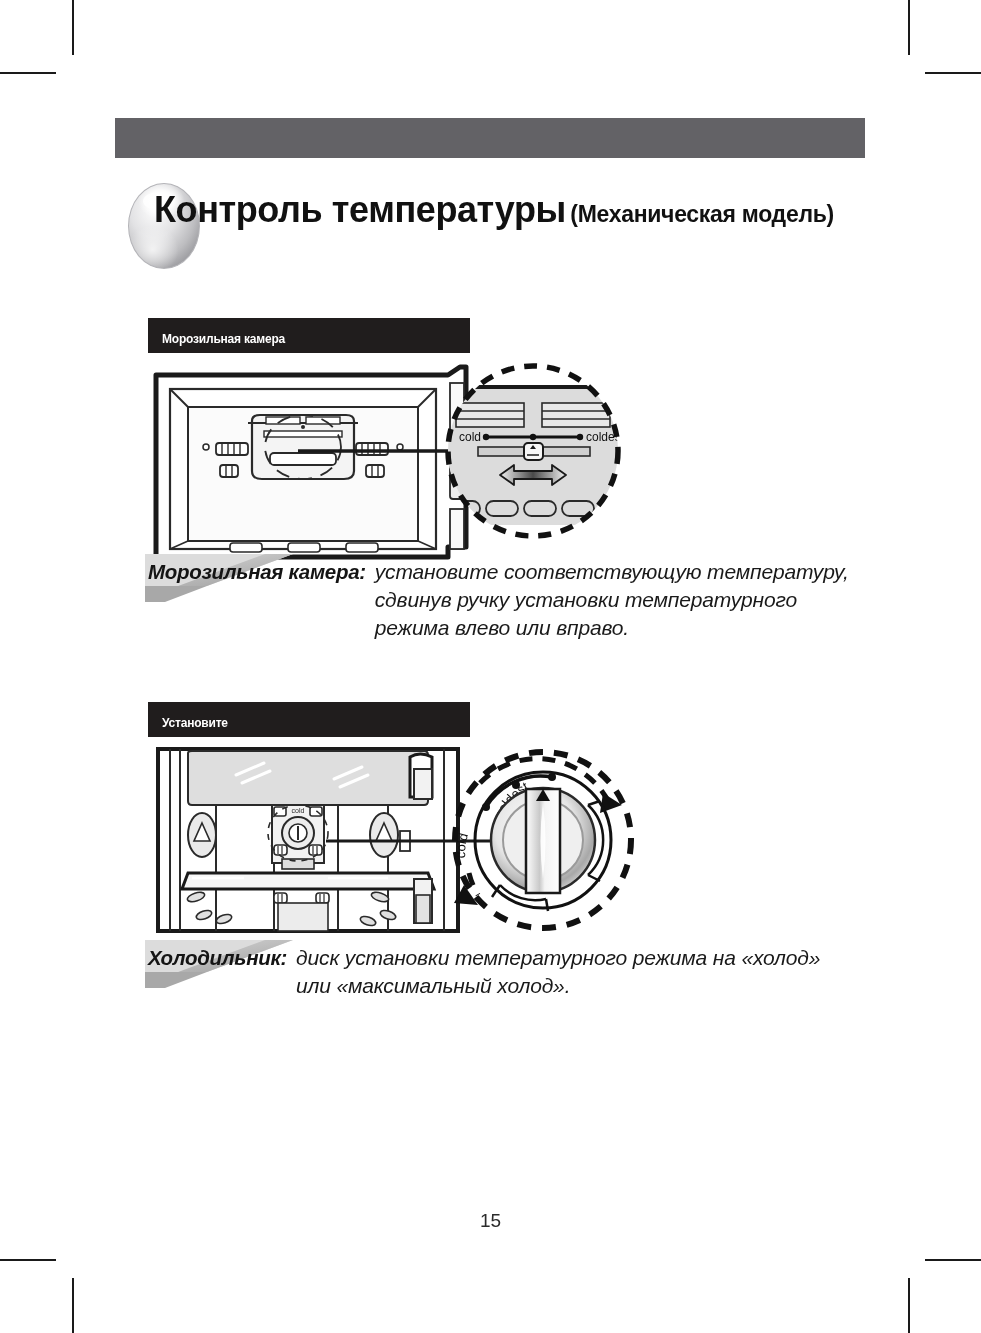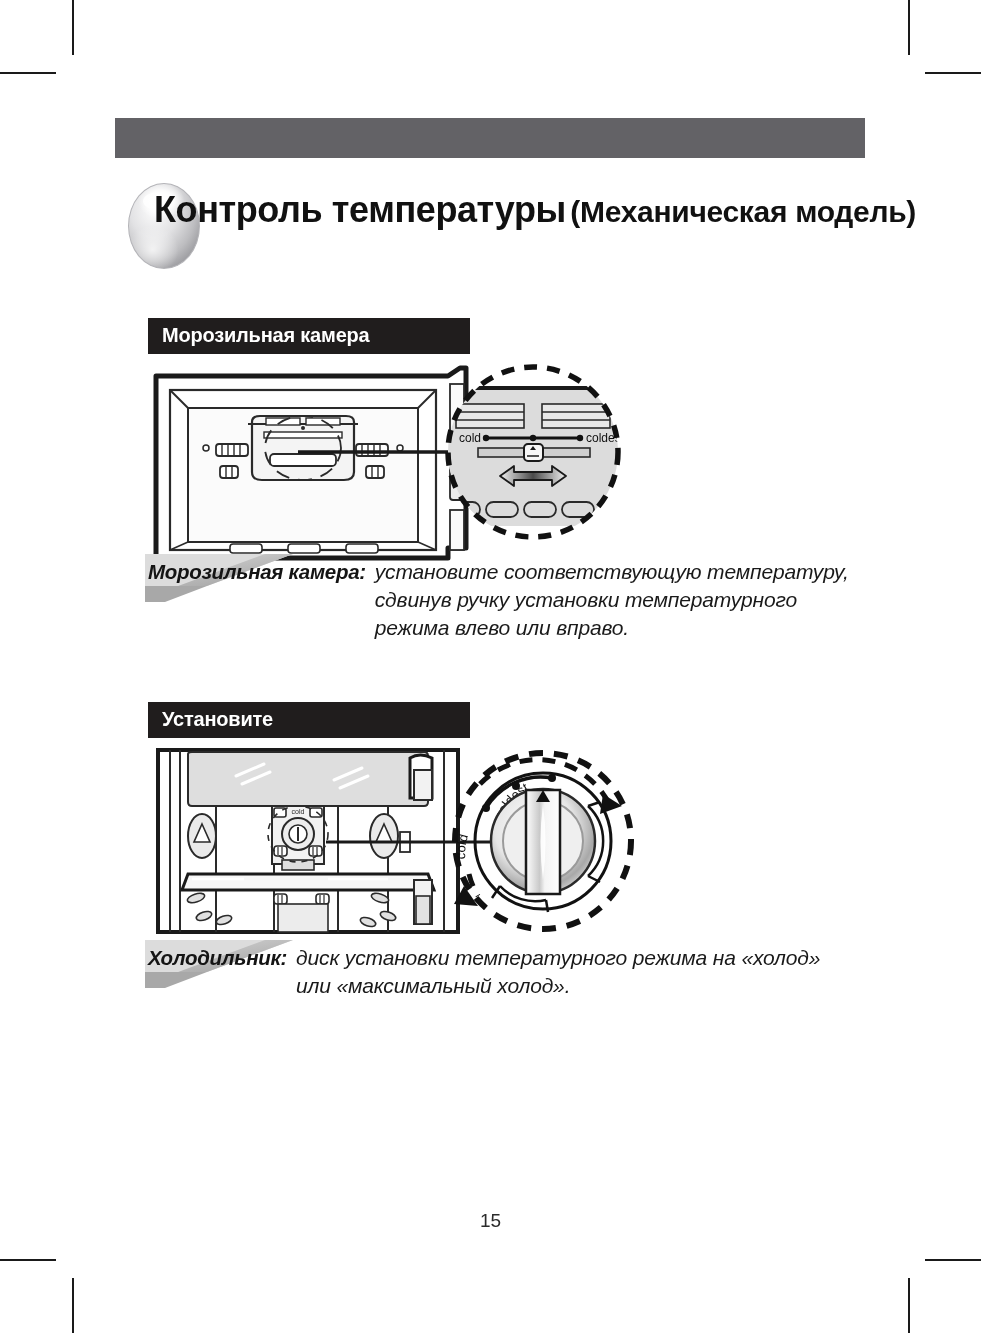--- a/index.html
+++ b/index.html
@@ -77,37 +77,37 @@
     top: 6px;
     white-space: nowrap;
   }
   .title-main {
     font-size: 36px;
     font-weight: bold;
     color: #111111;
     letter-spacing: -0.4px;
   }
   .title-sub {
-    font-size: 30px;
+    font-size: 23px;
     font-weight: bold;
     color: #111111;
     letter-spacing: -0.3px;
   }
 
   
   .section { position: absolute; }
   #section-freezer { left: 148px; top: 318px; }
   #section-fridge  { left: 148px; top: 702px; }
 
   .section-header {
     background: #201d1d;
     color: #ffffff;
-    font-size: 20px;
+    font-size: 12px;
     font-weight: bold;
-    padding: 6px 12px 7px 14px;
+    padding: 14px 12px 7px 14px;
     display: inline-block;
     letter-spacing: -0.2px;
   }
   .hdr-freezer { width: 296px; }
   .hdr-fridge  { width: 296px; }
 
   
   .illus {
     position: relative;
     margin-top: 8px;

